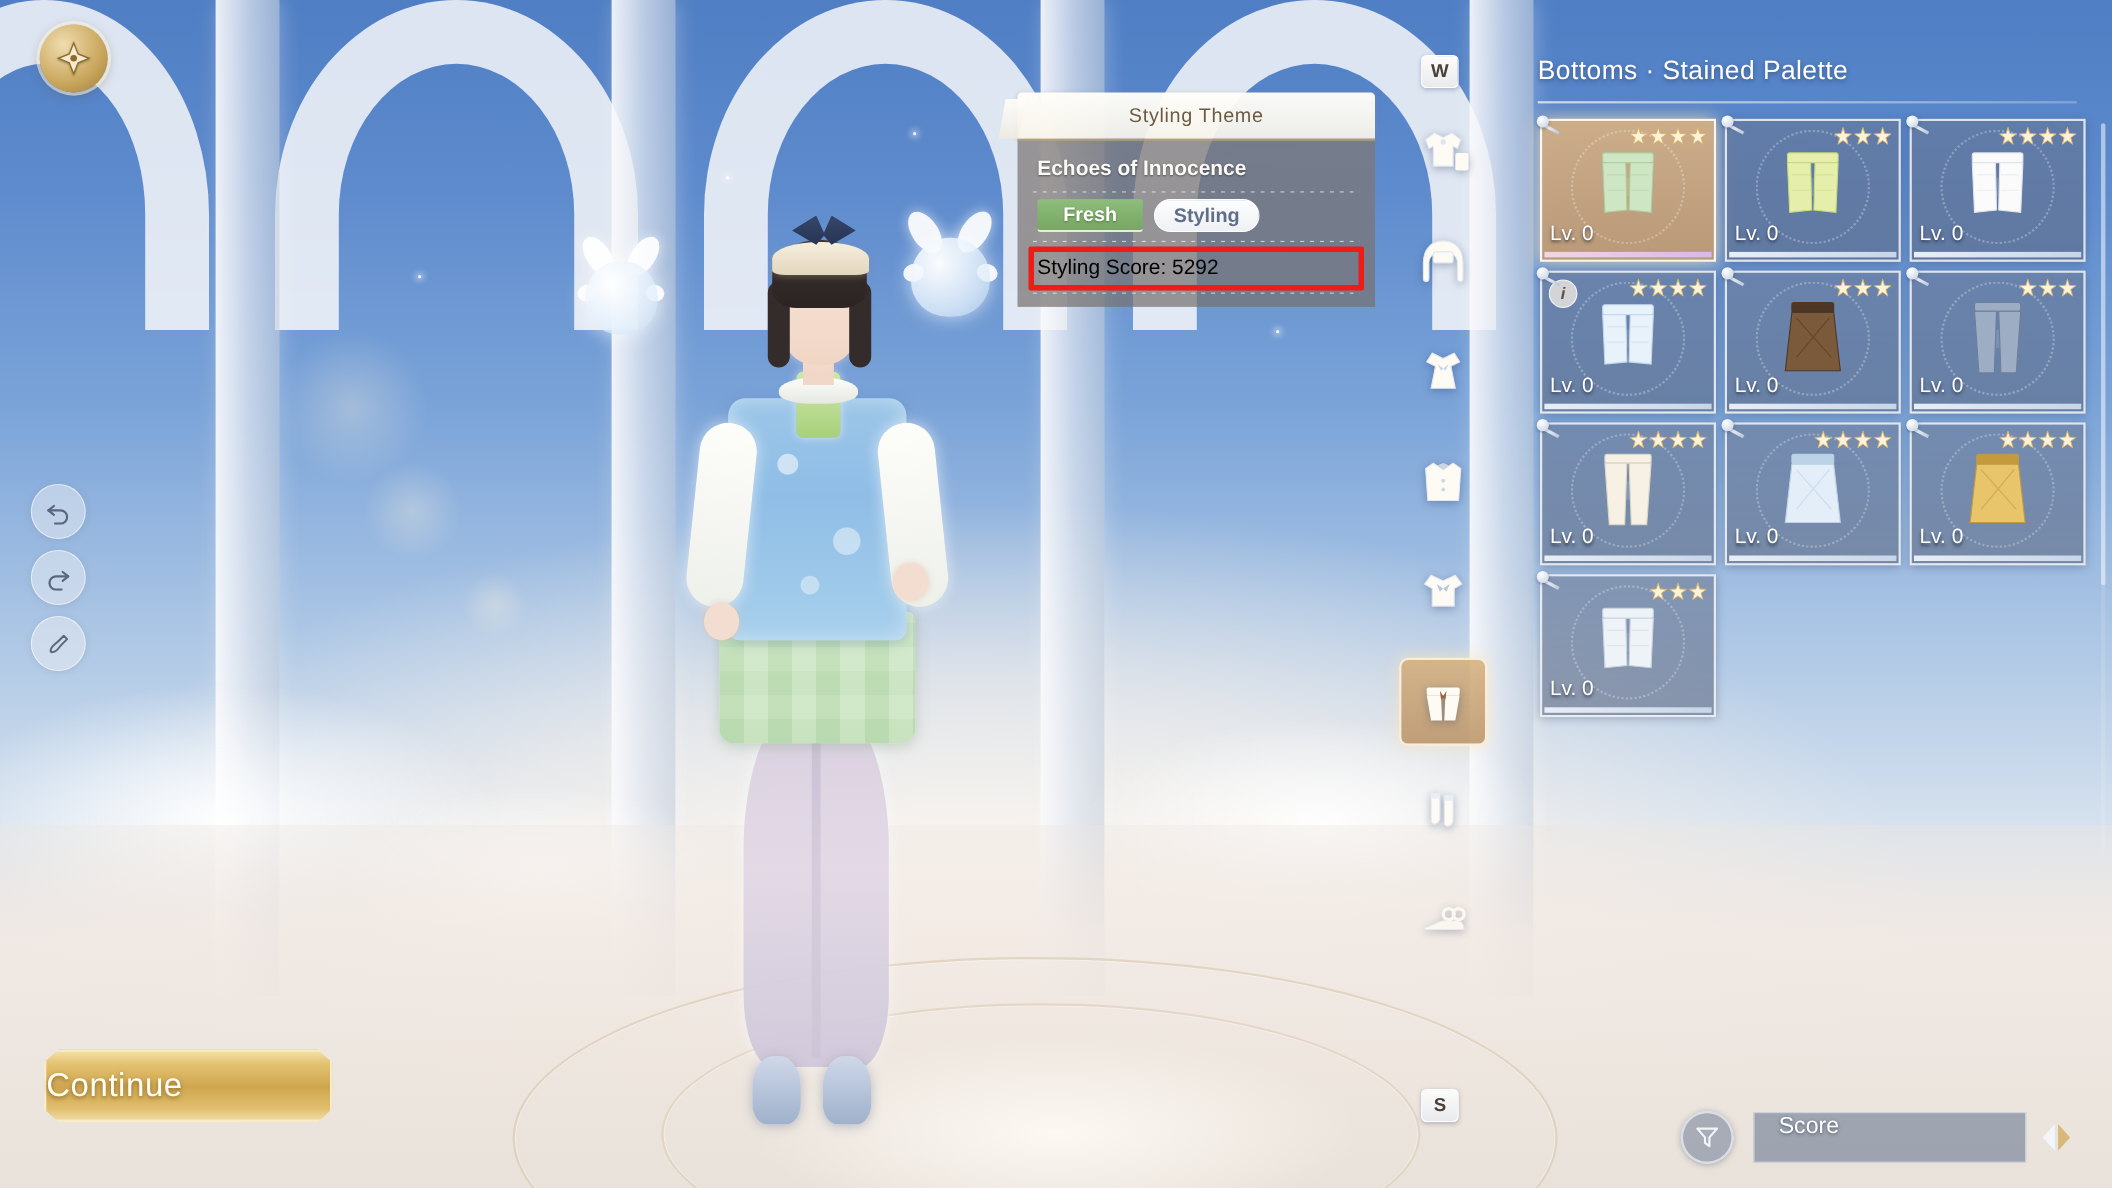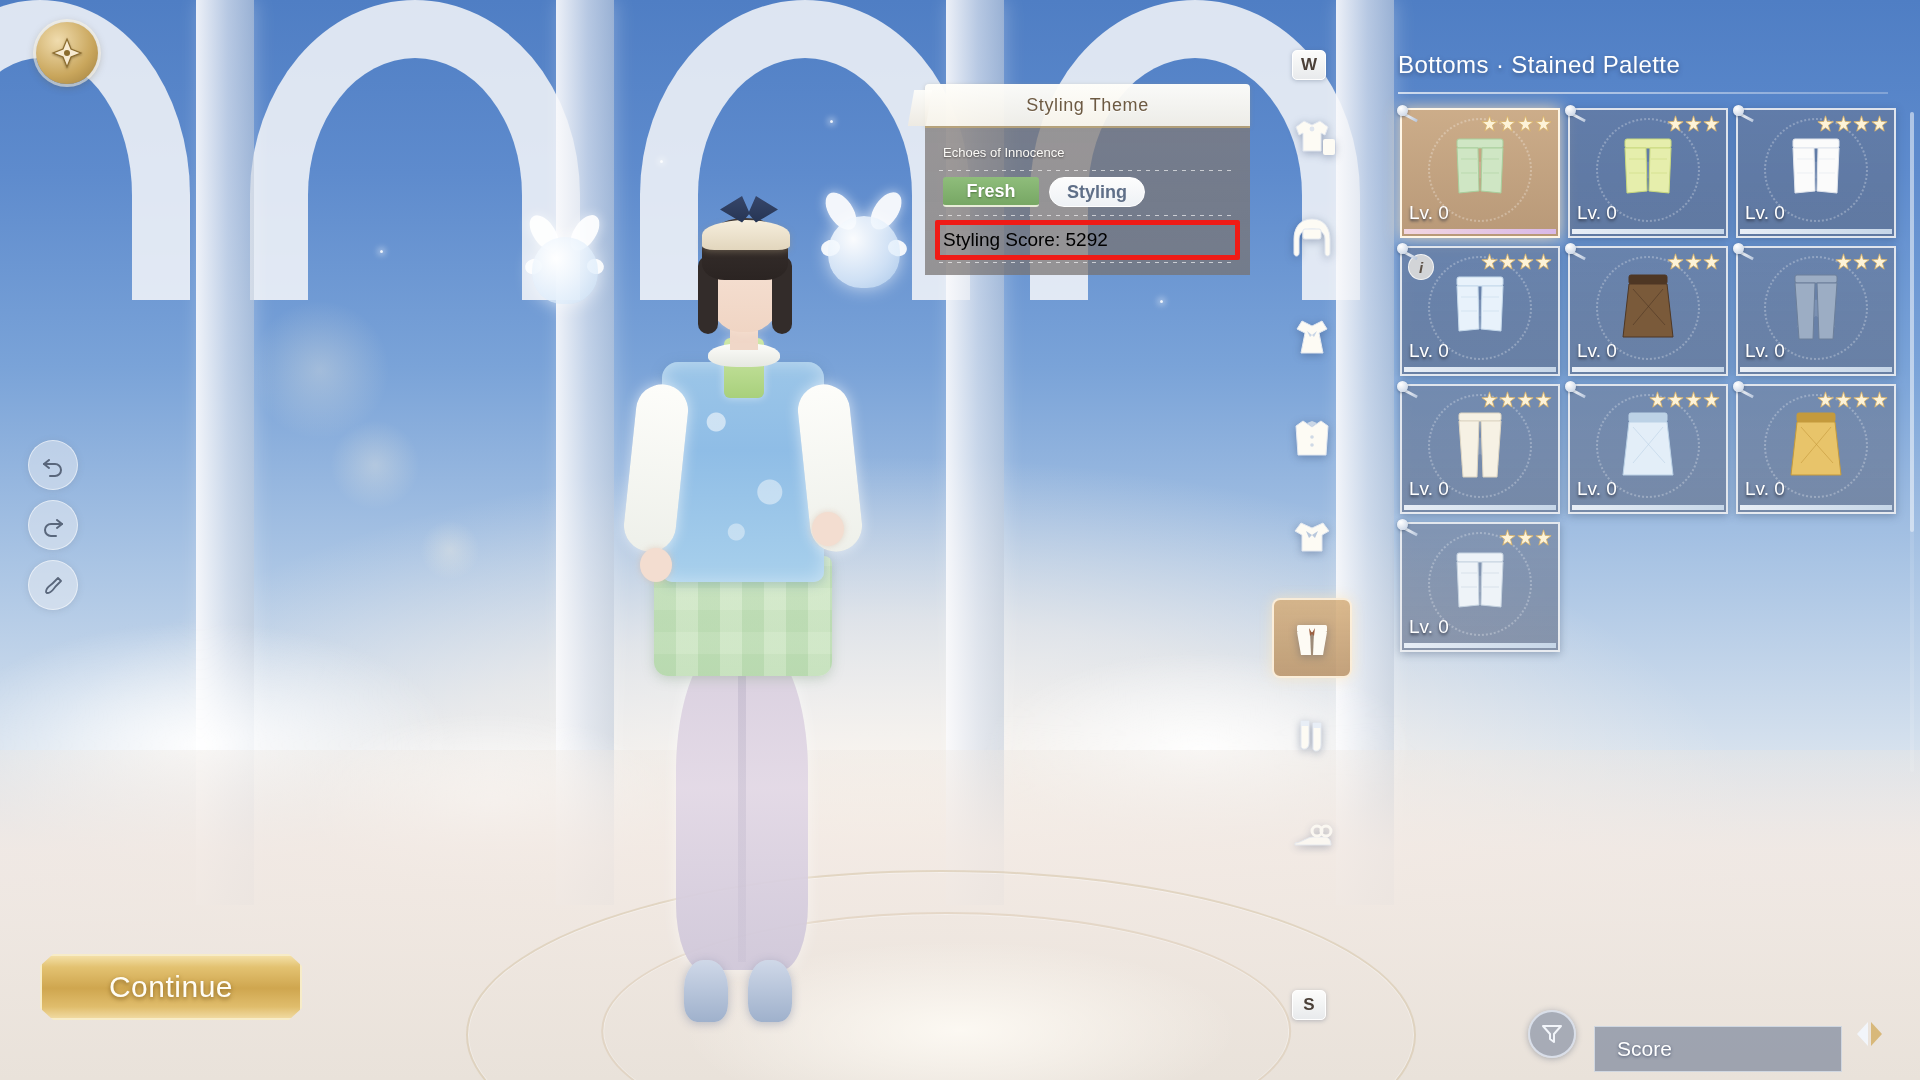--- a/index.html
+++ b/index.html
@@ -178,21 +178,21 @@
     box-shadow:0 1px 6px rgba(120,130,150,.25);
   }
   .side-btn svg { opacity:.9; }
 
   
   #continue-btn {
     position:absolute; left:40px; bottom:60px; width:262px; height:66px;
     background:linear-gradient(180deg,#f3dfa6 0%, #e3c271 18%, #cfa64f 52%, #e0bd6c 82%, #f0d9a0 100%);
     border:2px solid #f7ecc8;
     border-radius:6px;
-    display:flex; align-items:center; justify-content:center;
+    display:flex; align-items:center; 
     box-shadow:0 3px 14px rgba(120,90,30,.45), 0 0 0 1px rgba(150,115,45,.65);
     clip-path:polygon(0 18%,5% 0,95% 0,100% 18%,100% 82%,95% 100%,5% 100%,0 82%);
   }
   #continue-btn .label {
     font-size:30px; color:#fffdf5; letter-spacing:.5px;
     text-shadow:0 2px 4px rgba(120,85,25,.75);
   }
 
   
   #styling-panel {
@@ -213,21 +213,21 @@
   .sp-header .title {
     font-size:18px; color:#6d5a42; letter-spacing:.6px;
     text-shadow:0 1px 0 rgba(255,255,255,.8);
   }
   .sp-body {
     background:linear-gradient(180deg, rgba(126,120,118,.74), rgba(118,113,112,.72));
     border-top:2px solid rgba(196,170,120,.85);
     padding:8px 0 10px 0;
   }
   .sp-row { padding:7px 18px; }
-  .sp-row .txt { font-size:13px; color:#fbfaf7; text-shadow:0 1px 2px rgba(40,35,30,.6); }
+  .sp-row .txt { font-size:19px; color:#fbfaf7; text-shadow:0 1px 2px rgba(40,35,30,.6);font-weight:bold; }
   .sp-sep {
     height:1px; margin:2px 14px;
     background-image:linear-gradient(90deg, rgba(255,255,255,.62) 0 4px, rgba(255,255,255,0) 4px 9px);
     background-size:9px 1px;
   }
   .sp-tags { display:flex; gap:10px; padding:4px 18px 6px 18px; }
   .tag {
     height:30px; min-width:96px; padding:0 14px;
     display:flex; align-items:center; justify-content:center;
     font-size:18px; border-radius:15px;font-weight:bold;
@@ -351,24 +351,24 @@
   }
 
   
   #filter-icon {
     position:absolute; left:1528px; bottom:22px; width:48px; height:48px; border-radius:50%;
     background:rgba(112,126,152,.55); border:2px solid rgba(226,232,242,.85);
     display:flex; align-items:center; justify-content:center;
     box-shadow:0 1px 6px rgba(50,65,95,.35);
   }
   #sort-select {
-    position:absolute; left:1594px; bottom:8px; width:248px; height:46px;
+    position:absolute; left:1594px; bottom:23px; width:248px; height:46px;
     background:rgba(112,124,148,.62);
     border:1px solid rgba(230,236,246,.70);
-    display:flex; align-items:center; padding-left:22px;
+    display:flex; align-items:flex-start; padding-left:22px;
   }
   #sort-select .txt { font-size:21px; color:#ffffff; text-shadow:0 1px 3px rgba(40,55,85,.7); }
   #sort-dir {
     position:absolute; left:1846px; bottom:23px; width:46px; height:46px;
     display:flex; align-items:center; justify-content:center;
   }
   #grid-scrollbar {
     position:absolute; right:6px; top:112px; width:4px; height:660px;
     background:rgba(255,255,255,.12); border-radius:2px;
   }

